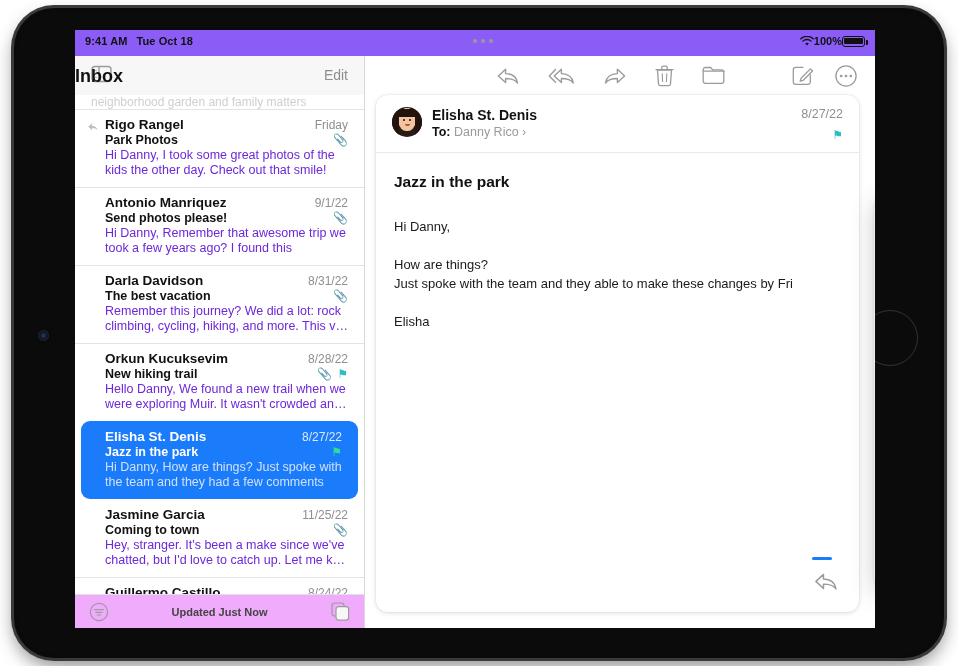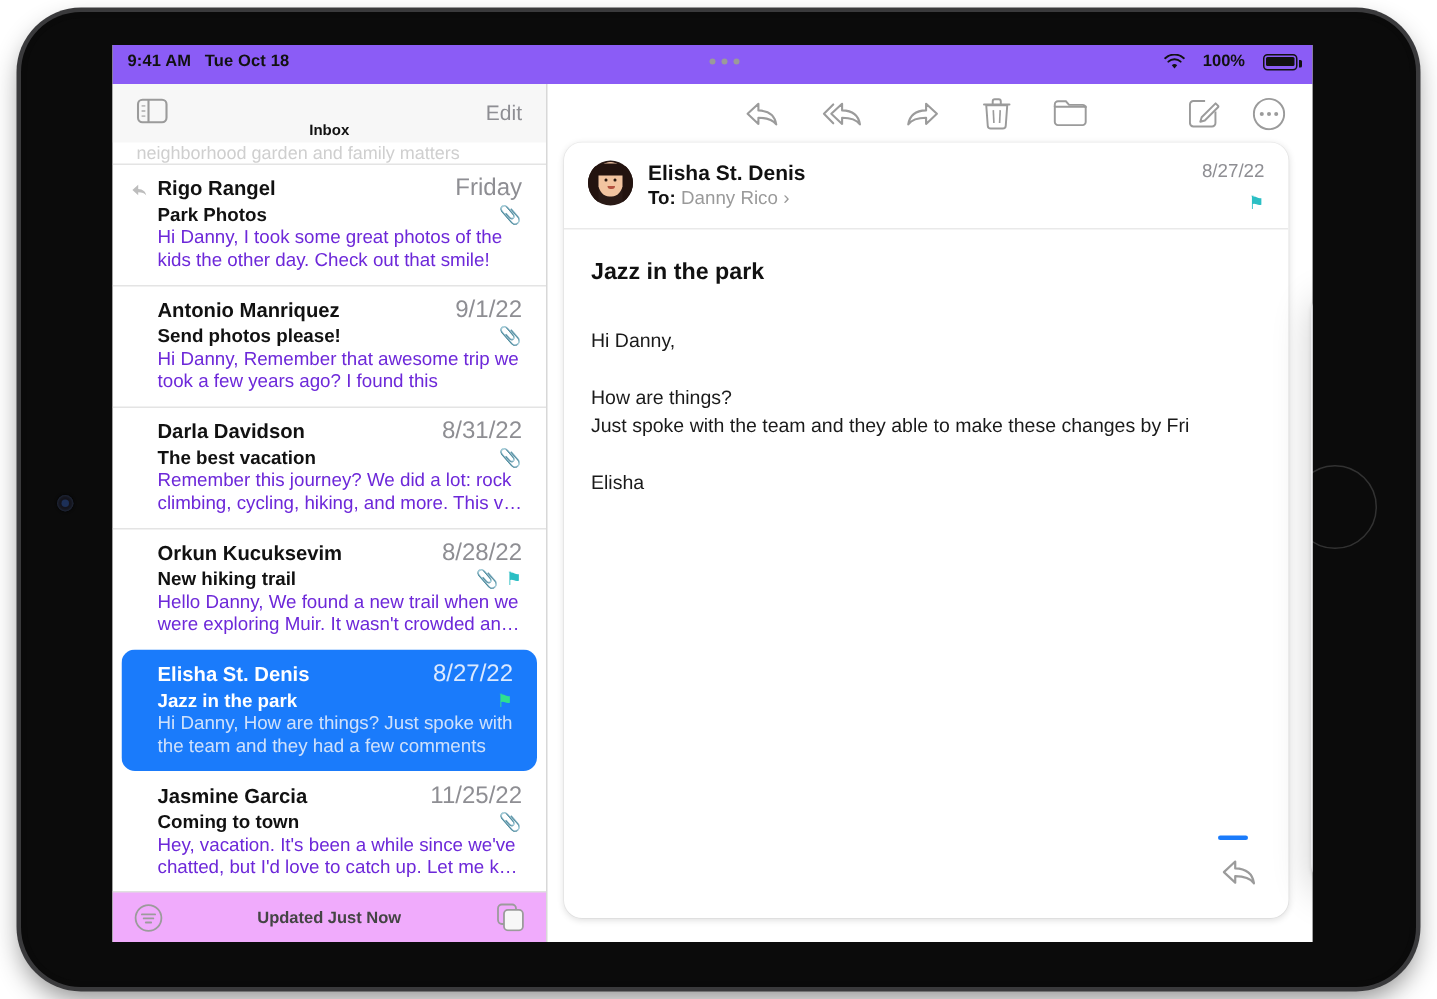--- a/index.html
+++ b/index.html
@@ -55,21 +55,21 @@
     background: #8b5cf6;
   }
   #status-bar .left {
     position: absolute; left: 10px; top: 5px;
     font-size: 11px; font-weight: bold; color: #111;
     letter-spacing: .1px;
   }
   #status-bar .time { margin-right: 9px; }
   #status-bar .right {
     position: absolute; right: 10px; top: 5px;
-    display: flex; align-items: center; gap: 12px;
+    display: flex; align-items: center; gap: 0;
     font-size: 11px; font-weight: bold; color: #111;
   }
   #multitask-dots {
     position: absolute; left: 398px; top: 9px;
     display: flex; gap: 4px;
   }
   #multitask-dots i {
     width: 4px; height: 4px; border-radius: 50%; background: #9a9a9a; display: block;
   }
   .battery-shell {
@@ -88,22 +88,22 @@
     background: #ffffff;
     border-right: 1px solid #d8d8d8;
     overflow: hidden;
   }
   #sidebar-nav {
     position: relative; height: 39px; background: #f7f7f7;
     display: flex; align-items: center;
   }
   #sidebar-toggle { position: absolute; left: 16px; top: 9px; }
   #inbox-title {
-    position: absolute; left: 0; right: 0; text-align: center;
-    font-size: 10px; font-weight: bold; color: #111; top: 26px;
+    position: absolute; left: 0; right: 0; 
+    font-size: 18px; font-weight: bold; color: #111; top: 10px;
   }
   #edit-button {
     position: absolute; right: 16px; top: 11px;
     font-size: 14px; color: #8e8e93;
   }
 
   #list-scroll { position: absolute; top: 39px; left: 0; right: 0; bottom: 34px; overflow: hidden; }
 
   .partial-row {
     height: 14px; padding: 0 16px;
@@ -114,21 +114,21 @@
     position: relative;
     padding: 7px 16px 9px 30px;
     border-top: 1px solid #e4e4e4;
   }
   .mail-row.first { border-top: 1px solid #e4e4e4; }
   .mail-row .replied-icon {
     position: absolute; left: 12px; top: 11px; width: 12px; height: 12px; color: #b9b9b9;
   }
   .row-top { display: flex; align-items: baseline; }
   .row-sender { font-size: 13.5px; font-weight: bold; color: #111; flex: 1; }
-  .row-date { font-size: 16px; color: #8e8e93; }
+  .row-date { font-size: 12px; color: #8e8e93; }
   .row-subject-line { display: flex; align-items: center; margin-top: 1px; }
   .row-subject { font-size: 12.5px; font-weight: bold; color: #111; flex: 1; }
   .row-badges { display: flex; align-items: center; gap: 5px; }
   .row-preview {
     font-size: 12.5px; color: #6d28d9; line-height: 15px; margin-top: 1px;
     max-height: 30px; overflow: hidden;
   }
 
   .mail-row.selected {
     background: #1a7bfb; border-radius: 9px; border-top-color: transparent;
@@ -358,21 +358,21 @@
         <div class="row-top">
           <span class="row-sender">Jasmine Garcia</span>
           <span class="row-date">11/25/22</span>
         </div>
         <div class="row-subject-line">
           <span class="row-subject">Coming to town</span>
           <span class="row-badges">
             <span class="clip-glyph">📎</span>
           </span>
         </div>
-        <div class="row-preview">Hey, vacation. It's been a while since we've chatted, but I'd love to catch up. Let me k…</div>
+        <div class="row-preview">Hey, stranger. It's been a make since we've chatted, but I'd love to catch up. Let me k…</div>
       </div>
 
       <div class="mail-row">
         <div class="row-top">
           <span class="row-sender">Guillermo Castillo</span>
           <span class="row-date">8/24/22</span>
         </div>
 
       </div>
     </div>

